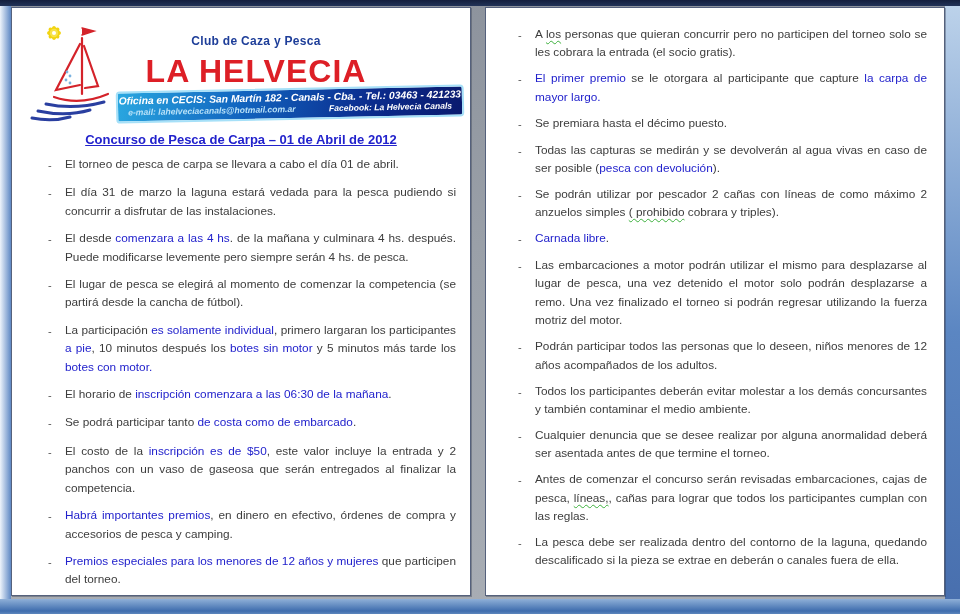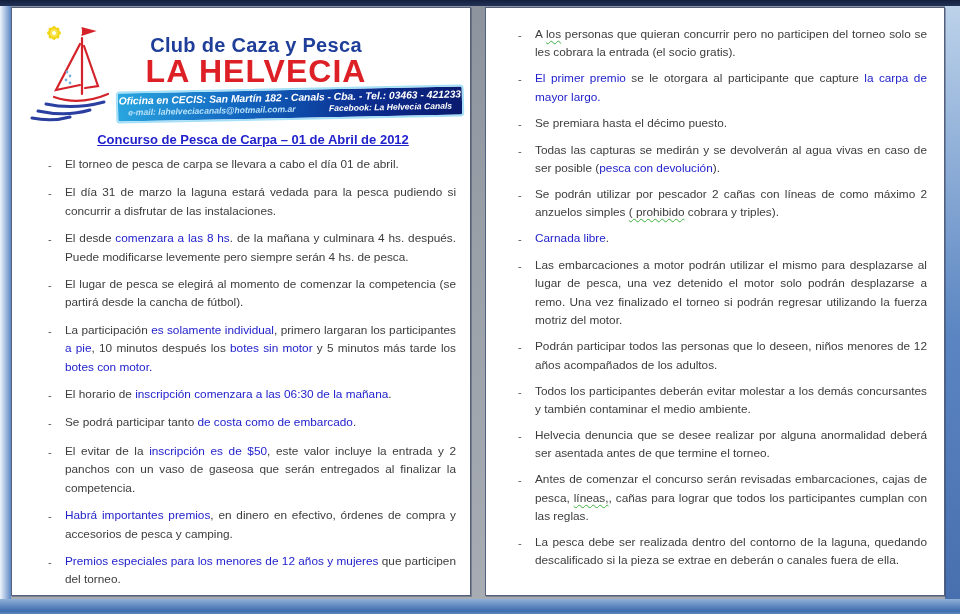--- a/index.html
+++ b/index.html
@@ -19,39 +19,39 @@
     border:1px solid #55617c;box-sizing:border-box;z-index:2;
     box-shadow:1px 1px 0 rgba(40,50,70,.35);
   }
   .page1{left:11px;}
   .page2{left:485px;}
 
   
   .logo-art{position:absolute;left:12px;top:12px;width:100px;height:102px;}
   .club-line{
     position:absolute;left:0;top:26px;width:100%;padding-left:30px;box-sizing:border-box;
-    text-align:center;color:#1e3e99;font-size:20px;font-weight:bold;letter-spacing:.3px;
+    text-align:center;color:#1e3e99;font-size:12px;font-weight:bold;letter-spacing:.3px;
   }
   .club-name{
     position:absolute;left:0;top:45px;width:100%;padding-left:30px;box-sizing:border-box;
     text-align:center;color:#dd1f26;font-size:32px;font-weight:bold;letter-spacing:1px;
   }
   .banner{
     position:absolute;left:104px;top:80px;width:348px;height:32px;box-sizing:border-box;
     background:linear-gradient(100deg,#2aa7e0 0%,#1266c0 35%,#0b2d8f 72%,#0a1a6e 100%);
     border:2px solid #a6e0f8;border-radius:4px;transform:rotate(-1.2deg);
     color:#ffffff;font-style:italic;font-weight:bold;padding-top:2px;
   }
   .banner-line1{text-align:center;font-size:10.3px;white-space:nowrap;}
   .banner-line2{display:flex;justify-content:space-between;padding:1px 10px 0 10px;font-size:8.6px;}
   .banner-email{color:#b9e2f8;}
   .banner-facebook{color:#ffffff;}
 
   .doc-title{
-    position:absolute;left:12px;top:124px;width:100%;text-align:center;
+    position:absolute;left:0;top:124px;width:100%;text-align:center;
     color:#2222cc;font-weight:bold;font-size:13px;text-decoration:underline;
   }
 
   
   ul.bullets{
     position:absolute;margin:0;padding:0;list-style:none;
     font-size:11.8px;line-height:18.4px;color:#3c3c3c;
   }
   .page1 ul.bullets{left:36px;right:14px;top:147px;}
   .page2 ul.bullets{left:32px;right:17px;top:17px;}
@@ -124,41 +124,41 @@
       <li class="bullet">
         <span class="marker">-</span>
         <span class="btext"><span class="seg-n">El torneo de pesca de carpa se llevara a cabo el día 01 de abril.</span></span>
       </li>
       <li class="bullet">
         <span class="marker">-</span>
         <span class="btext"><span class="seg-n">El día 31 de marzo la laguna estará vedada para la pesca pudiendo si concurrir a disfrutar de las instalaciones.</span></span>
       </li>
       <li class="bullet">
         <span class="marker">-</span>
-        <span class="btext"><span class="seg-n">El desde </span><span class="seg-b">comenzara a las 8 hs</span><span class="seg-n">. de la mañana y culminara 4 hs. después. Puede modificarse levemente pero siempre serán 4 hs. de pesca.</span></span>
+        <span class="btext"><span class="seg-n">El desde </span><span class="seg-b">comenzara a las 4 hs</span><span class="seg-n">. de la mañana y culminara 4 hs. después. Puede modificarse levemente pero siempre serán 4 hs. de pesca.</span></span>
       </li>
       <li class="bullet">
         <span class="marker">-</span>
         <span class="btext"><span class="seg-n">El lugar de pesca se elegirá al momento de comenzar la competencia (se partirá desde la cancha de fútbol).</span></span>
       </li>
       <li class="bullet">
         <span class="marker">-</span>
         <span class="btext"><span class="seg-n">La participación </span><span class="seg-b">es solamente individual</span><span class="seg-n">, primero largaran los participantes </span><span class="seg-b">a pie</span><span class="seg-n">, 10 minutos después los </span><span class="seg-b">botes sin motor</span><span class="seg-n"> y 5 minutos más tarde los </span><span class="seg-b">botes con motor.</span></span>
       </li>
       <li class="bullet">
         <span class="marker">-</span>
         <span class="btext"><span class="seg-n">El horario de </span><span class="seg-b">inscripción comenzara a las 06:30 de la mañana</span><span class="seg-n">.</span></span>
       </li>
       <li class="bullet">
         <span class="marker">-</span>
         <span class="btext"><span class="seg-n">Se podrá participar tanto </span><span class="seg-b">de costa como de embarcado</span><span class="seg-n">.</span></span>
       </li>
       <li class="bullet">
         <span class="marker">-</span>
-        <span class="btext"><span class="seg-n">El evitar de la </span><span class="seg-b">inscripción es de $50</span><span class="seg-n">, este valor incluye la entrada y 2 panchos con un vaso de gaseosa que serán entregados al finalizar la competencia.</span></span>
+        <span class="btext"><span class="seg-n">El costo de la </span><span class="seg-b">inscripción es de $50</span><span class="seg-n">, este valor incluye la entrada y 2 panchos con un vaso de gaseosa que serán entregados al finalizar la competencia.</span></span>
       </li>
       <li class="bullet">
         <span class="marker">-</span>
         <span class="btext"><span class="seg-b">Habrá importantes premios</span><span class="seg-n">, en dinero en efectivo, órdenes de compra y accesorios de pesca y camping.</span></span>
       </li>
       <li class="bullet">
         <span class="marker">-</span>
         <span class="btext"><span class="seg-b">Premios especiales para los menores de 12 años y mujeres</span><span class="seg-n"> que participen del torneo.</span></span>
       </li>
     </ul>
@@ -197,21 +197,21 @@
       <li class="bullet">
         <span class="marker">-</span>
         <span class="btext"><span class="seg-n">Podrán participar todos las personas que lo deseen, niños menores de 12 años acompañados de los adultos.</span></span>
       </li>
       <li class="bullet">
         <span class="marker">-</span>
         <span class="btext"><span class="seg-n">Todos los participantes deberán evitar molestar a los demás concursantes y también contaminar el medio ambiente.</span></span>
       </li>
       <li class="bullet">
         <span class="marker">-</span>
-        <span class="btext"><span class="seg-n">Helvecia denuncia que se desee realizar por alguna anormalidad deberá ser asentada antes de que termine el torneo.</span></span>
+        <span class="btext"><span class="seg-n">Cualquier denuncia que se desee realizar por alguna anormalidad deberá ser asentada antes de que termine el torneo.</span></span>
       </li>
       <li class="bullet">
         <span class="marker">-</span>
         <span class="btext"><span class="seg-n">Antes de comenzar el concurso serán revisadas embarcaciones, cajas de pesca, </span><span class="seg-sq">líneas,</span><span class="seg-n">, cañas para lograr que todos los participantes cumplan con las reglas.</span></span>
       </li>
       <li class="bullet">
         <span class="marker">-</span>
         <span class="btext"><span class="seg-n">La pesca debe ser realizada dentro del contorno de la laguna, quedando descalificado si la pieza se extrae en deberán o canales fuera de ella.</span></span>
       </li>
     </ul>

